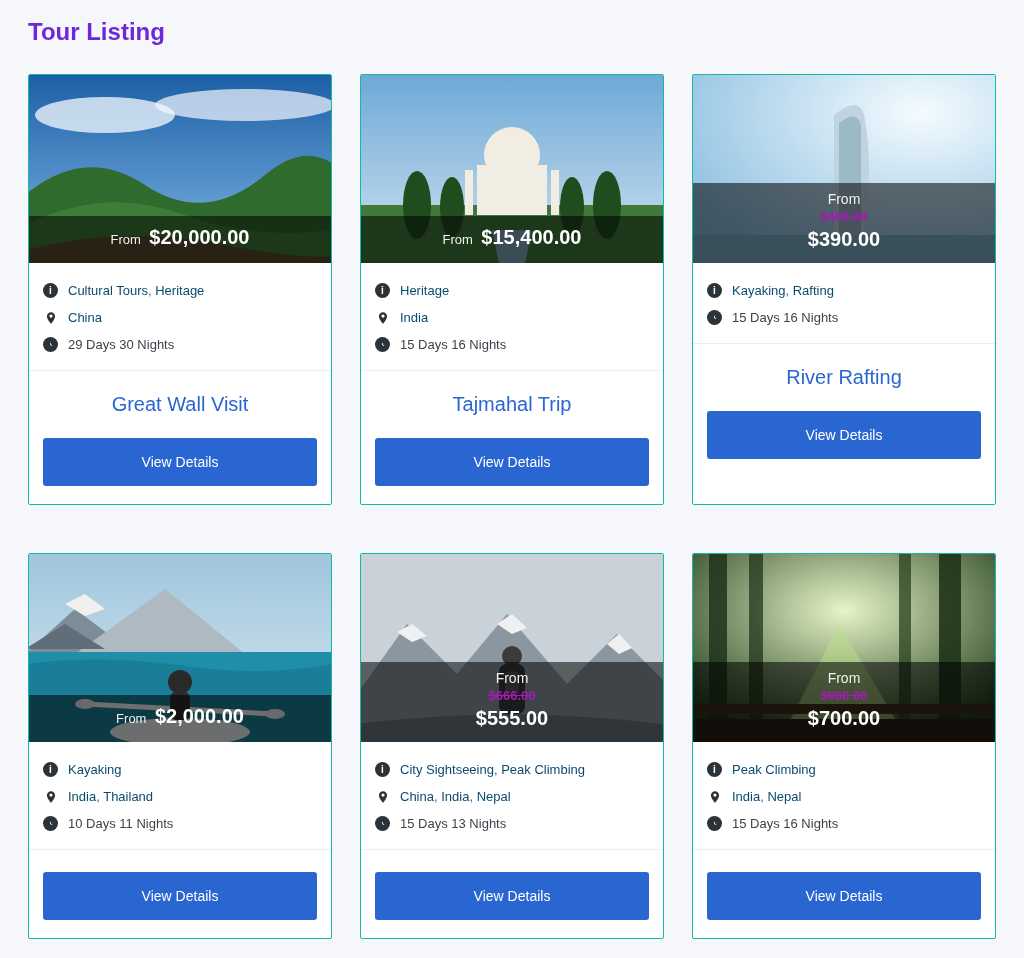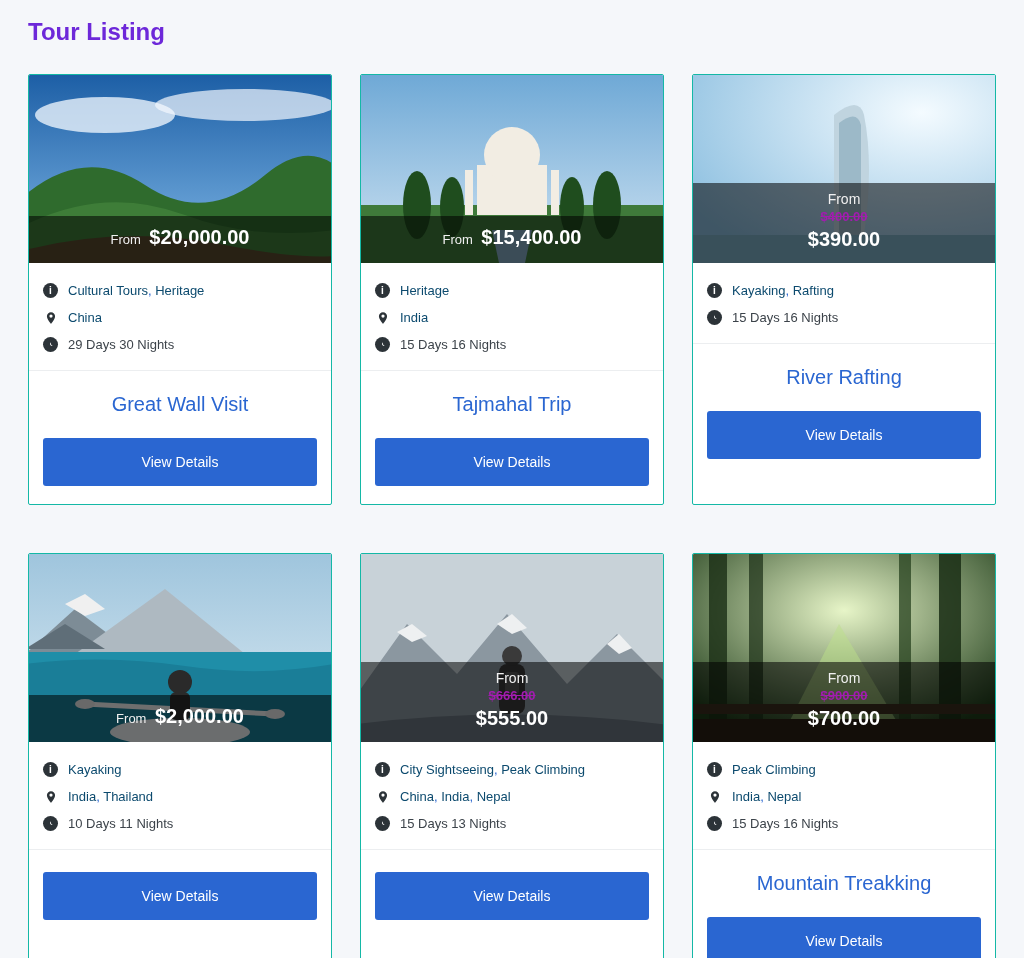--- a/index.html
+++ b/index.html
@@ -407,18 +407,17 @@
       <div class="meta-row">
             <span class="icon-circle">
               <svg viewBox="0 0 24 24" width="9" height="9">
                 <path fill="#fff" d="M13 7h-2v6l5 3 1-1.7-4-2.3z"></path>
               </svg>
             </span>
             <span class="duration-text">15 Days 16 Nights</span>
           </div>
     </div>
     <div class="footer-sec">
-      <div class="tour-title">Mountain Treakking</div>
       <button class="btn">View Details</button>
     </div>
       </div>
     </div>
 </div>
 
 </body></html>

